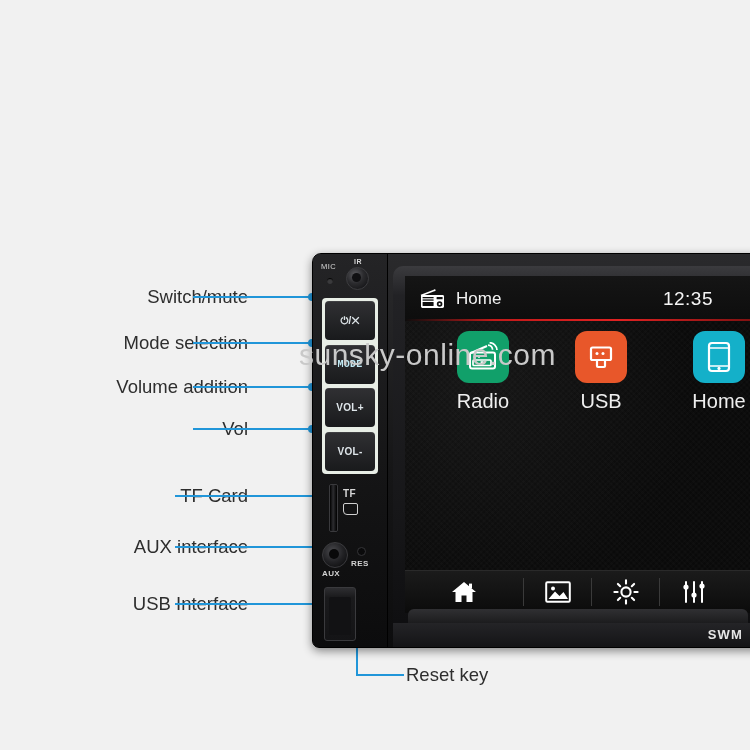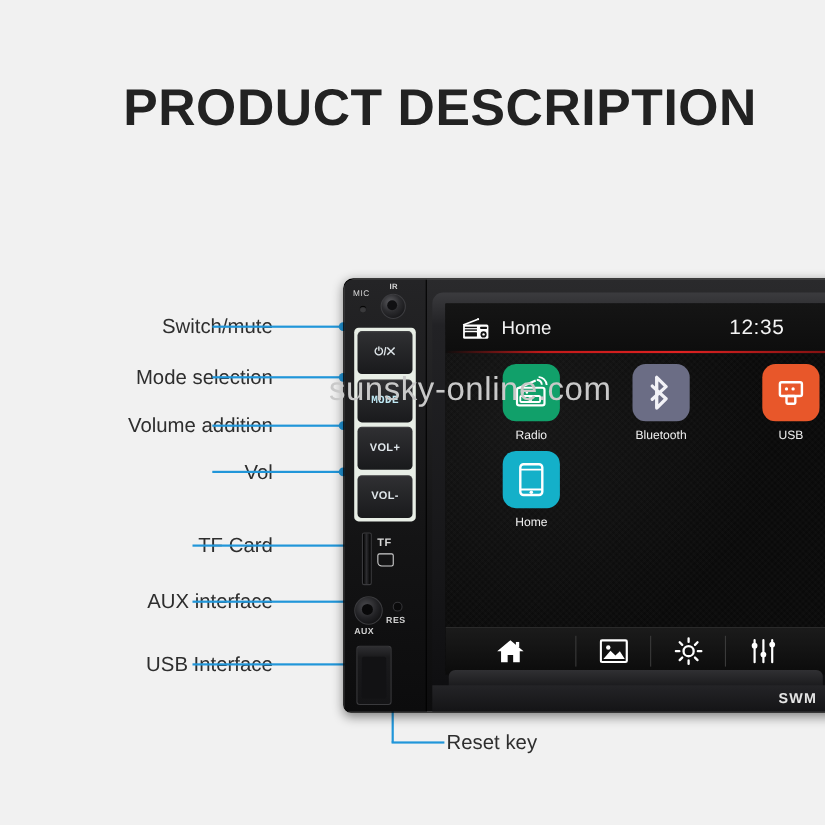--- a/index.html
+++ b/index.html
@@ -199,21 +199,21 @@
     row-gap:8px;padding-left:30px;padding-top:10px;box-sizing:border-box;
   }
   .app{
     display:flex;flex-direction:column;align-items:center;width:96px;
   }
   .app-icon{
     width:52px;height:52px;border-radius:12px;
     display:flex;align-items:center;justify-content:center;
   }
   .app-label{
-    margin-top:7px;color:#efefef;font-size:11px;white-space:nowrap;text-align:center;
+    margin-top:7px;color:#efefef;font-size:20px;white-space:nowrap;text-align:center;
   }
 
   
   .taskbar{
     position:absolute;left:0;bottom:0;width:100%;height:42px;
     background:linear-gradient(180deg,#1b1b1b 0%,#0b0b0b 100%);
     border-top:1px solid #2a2a2a;
     display:flex;align-items:center;
   }
   .task-item{
@@ -237,21 +237,20 @@
     position:absolute;left:95px;bottom:22px;width:340px;height:16px;
     background:linear-gradient(180deg,#303033 0%,#19191b 100%);
     border-radius:6px 6px 0 0;
   }
 </style>
 </head>
 <body>
 
 <div id="stage">
 
-  <div class="title">PRODUCT DESCRIPTION</div>
 
   <div class="callout-label" style="right:502px;top:297px;">Switch/mute</div>
   <div class="leader" style="left:193px;top:297px;width:119px;"></div>
   <div class="leader-dot" style="left:312px;top:297px;"></div>
 
   <div class="callout-label" style="right:502px;top:343px;">Mode selection</div>
   <div class="leader" style="left:193px;top:343px;width:119px;"></div>
   <div class="leader-dot" style="left:312px;top:343px;"></div>
 
   <div class="callout-label" style="right:502px;top:387px;">Volume addition</div>
@@ -347,28 +346,20 @@
                 <rect x="3" y="10.5" width="25" height="16" rx="2" fill="none" stroke="#fff" stroke-width="2"></rect>
                 <circle cx="8" cy="14.8" r="1.1" fill="#fff"></circle>
                 <circle cx="12" cy="14.8" r="1.1" fill="#fff"></circle>
                 <rect x="6" y="18" width="18" height="5.5" rx="1" fill="none" stroke="#fff" stroke-width="1.7"></rect>
                 <rect x="13.6" y="19.2" width="3" height="3.2" fill="#fff"></rect>
               </svg>
             </div>
             <div class="app-label">Radio</div>
           </div>
 
-          <div class="app">
-            <div class="app-icon" style="background:#6b6d85;">
-              <svg width="26" height="32" viewBox="0 0 26 32">
-                <path d="M9 2 L17.5 10.5 L5 22 M9 2 L9 30 L17.5 21.5 L5 10" stroke="#f2f2f7" stroke-width="3" fill="none" stroke-linejoin="round" stroke-linecap="round"></path>
-              </svg>
-            </div>
-            <div class="app-label">Bluetooth</div>
-          </div>
 
           <div class="app">
             <div class="app-icon" style="background:#e8572a;">
               <svg width="30" height="30" viewBox="0 0 30 30">
                 <rect x="5" y="5.5" width="20" height="12.5" rx="1.6" fill="none" stroke="#fff" stroke-width="2.2"></rect>
                 <circle cx="11" cy="11.6" r="1.5" fill="#fff"></circle>
                 <circle cx="17" cy="11.6" r="1.5" fill="#fff"></circle>
                 <rect x="11" y="18" width="8" height="7" rx="1" fill="none" stroke="#fff" stroke-width="2.2"></rect>
               </svg>
             </div>

